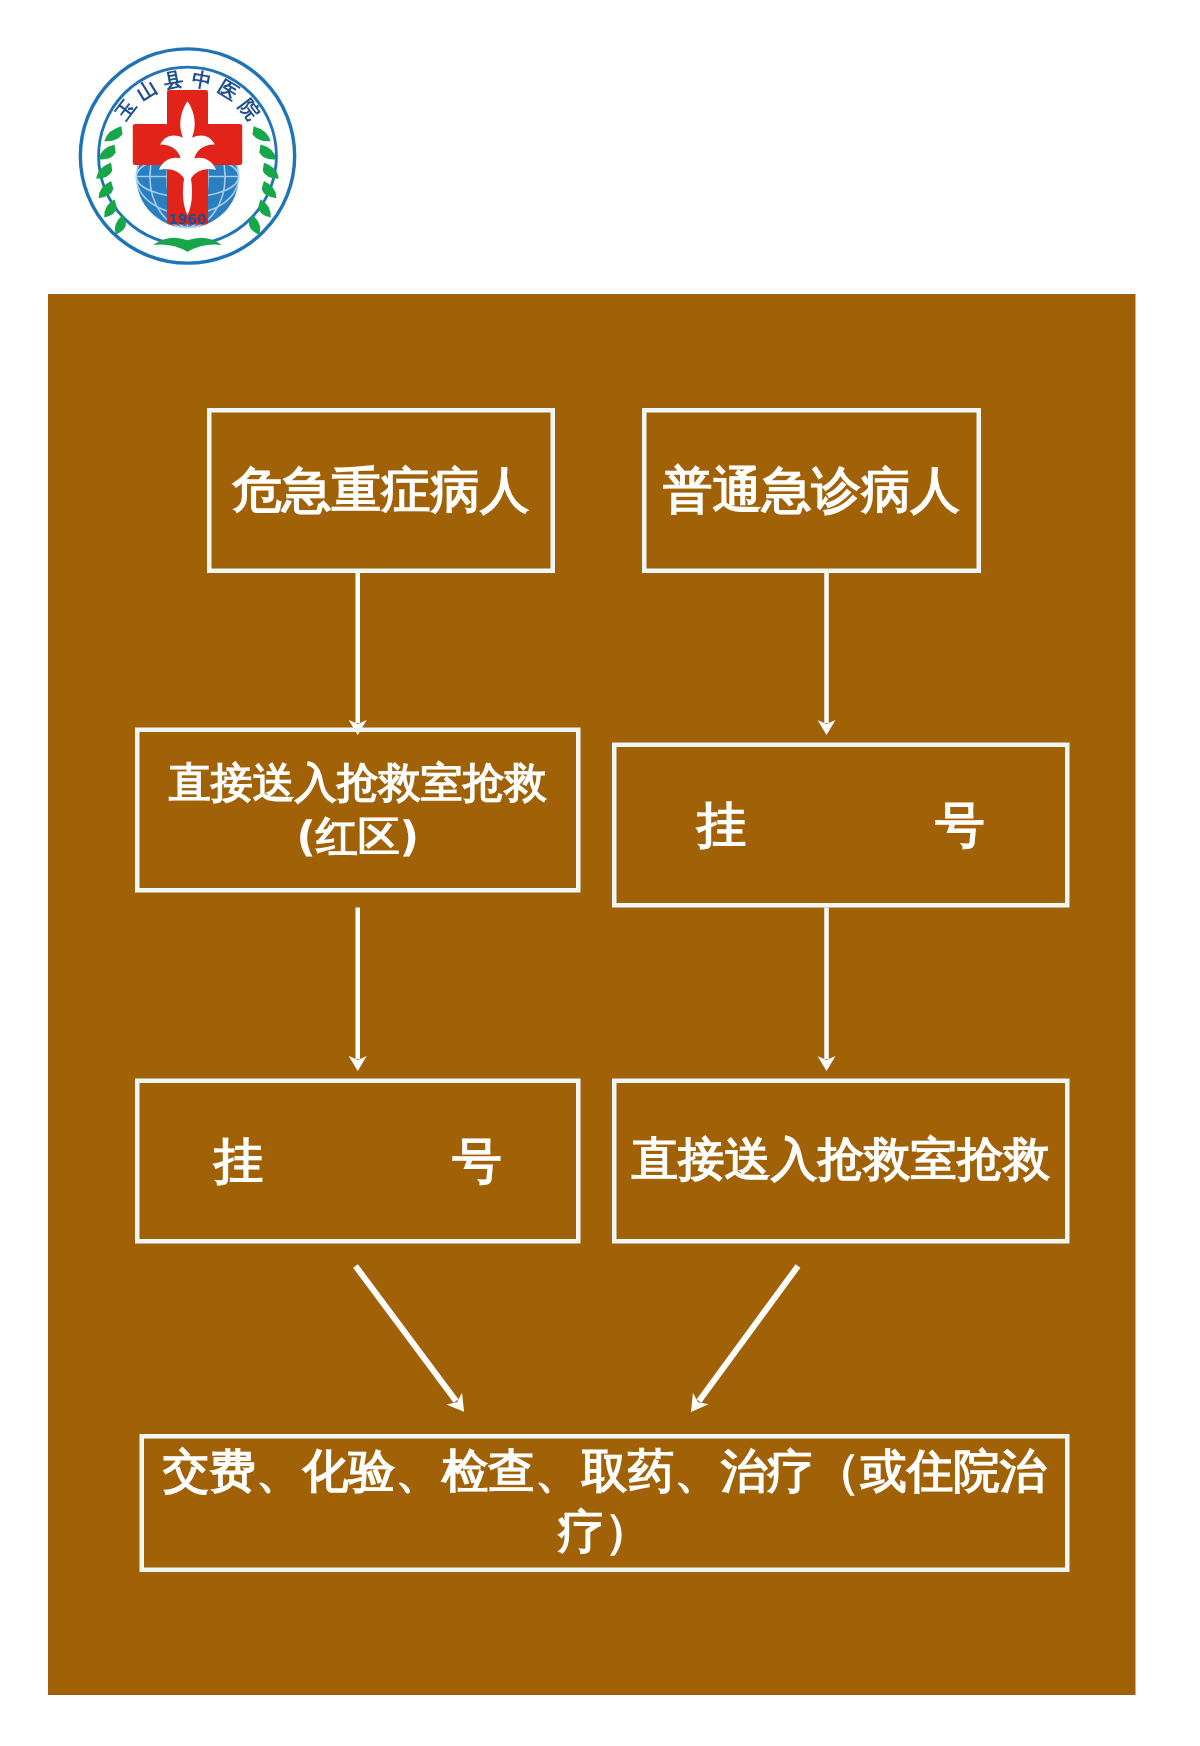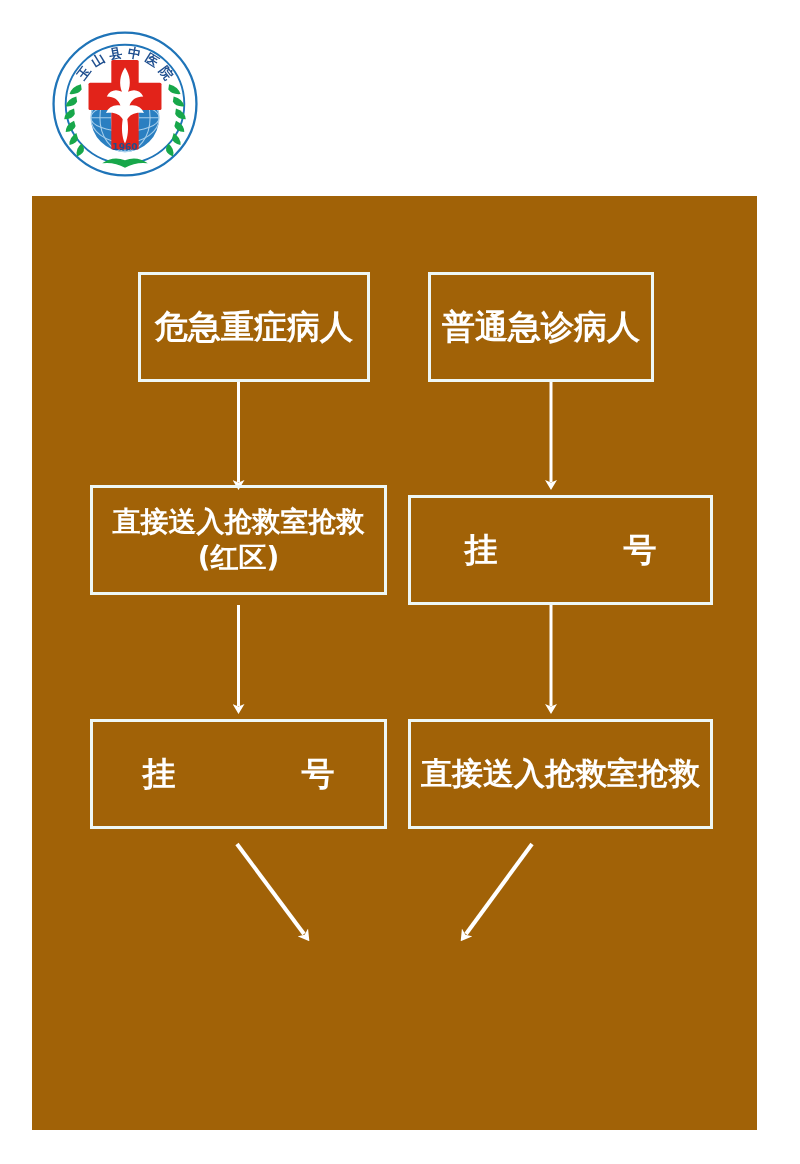--- a/index.html
+++ b/index.html
@@ -200,13 +200,16 @@
     <span class="txt">挂　　号</span>
   </div>
 
   <div class="fbox" id="box-register-l">
     <span class="txt">挂　　号</span>
   </div>
   <div class="fbox" id="box-clinic">
     <span class="txt">直接送入抢救室抢救</span>
   </div>
 
+  <div class="fbox" id="box-final">
+    <span class="txt">交费、化验、检查、取药、治疗（或住院治疗）</span>
+  </div>
 </div>
 
 </body></html>

